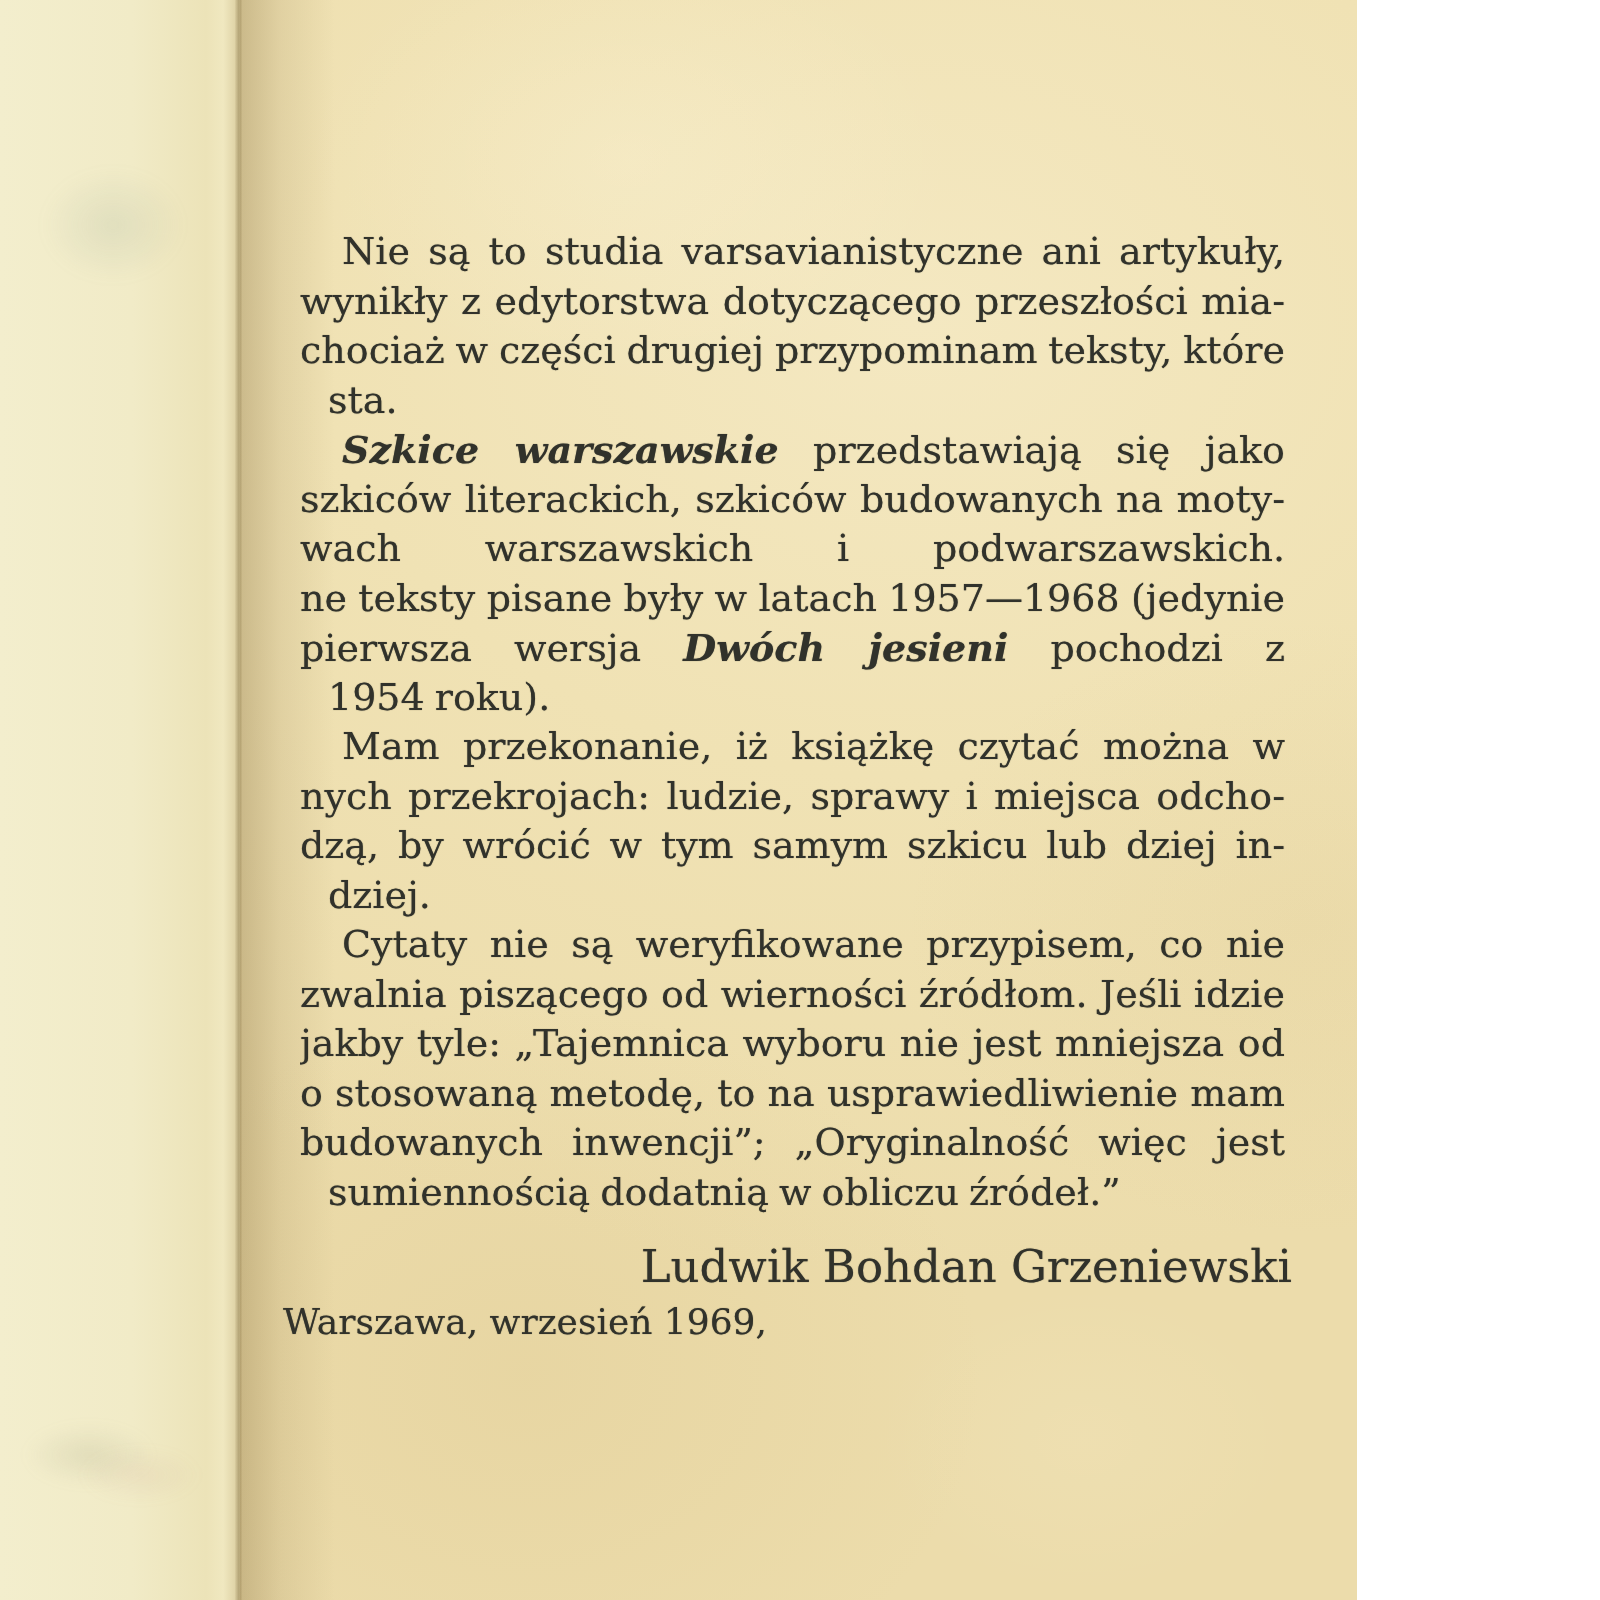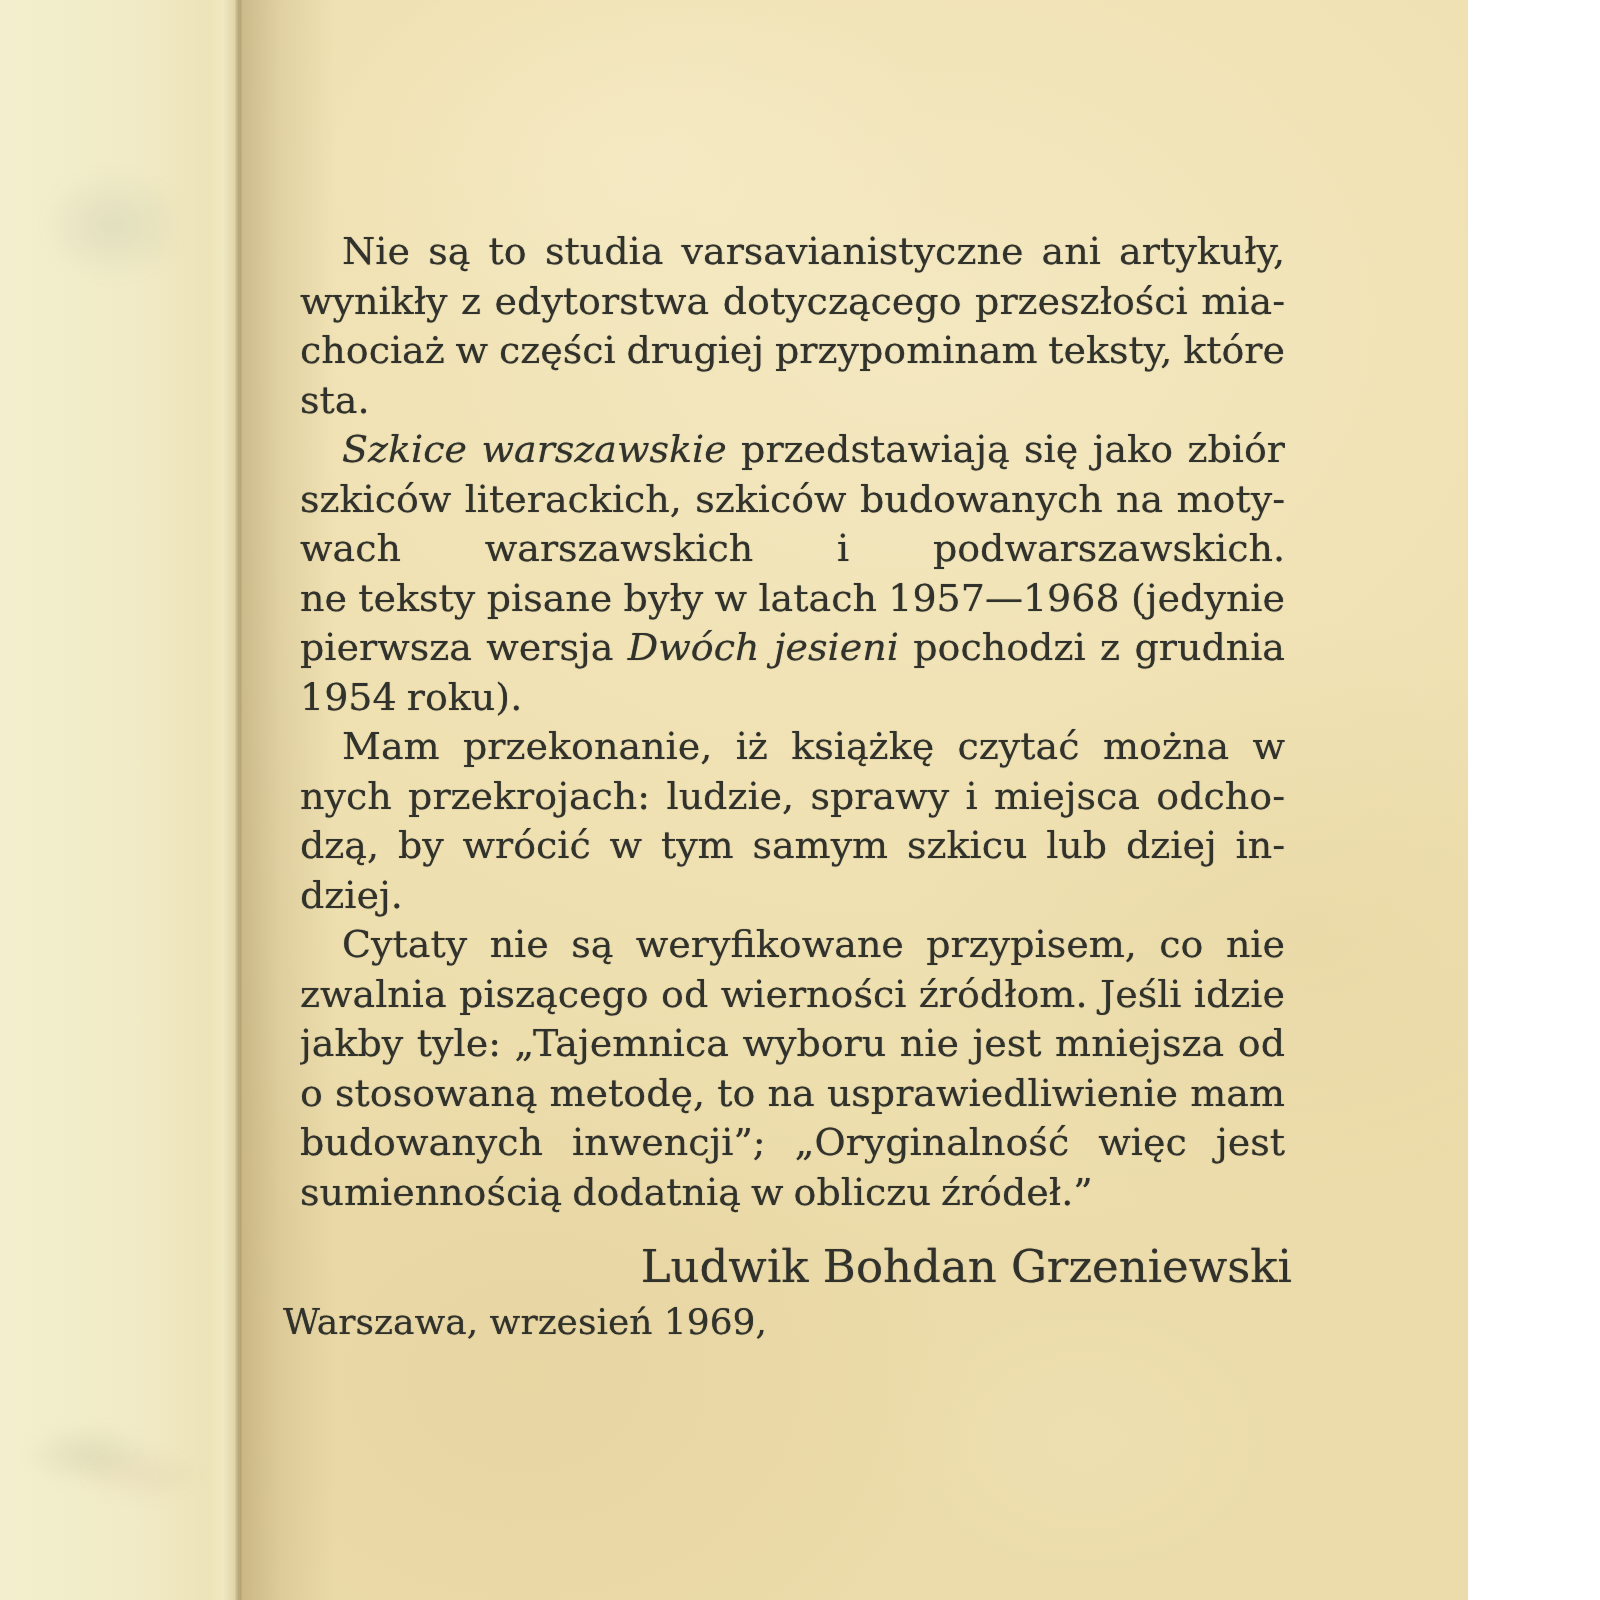--- a/index.html
+++ b/index.html
@@ -3,21 +3,21 @@
 <meta charset="utf-8">
 <style>
   html,body{margin:0;padding:0;}
   body{
     width:1600px;height:1600px;
     background:var(--bg,#ffffff);
     font-family:"DejaVu Serif", serif;
     overflow:hidden;
   }
   .photo{
-    position:relative;width:1468px;height:1600px;overflow:hidden;
+    position:relative;width:1357px;height:1600px;overflow:hidden;
     background:var(--bg,#ffffff);
   }
   
   .left-page{
     position:absolute;left:0;top:0;width:240px;height:1600px;
     background:linear-gradient(90deg,
       #f3eecd 0%, #f1ebc7 55%, #ece3b8 86%, #f0e8c0 93%, #d9cc9e 100%);
   }
   .ghost{position:absolute;filter:blur(7px);border-radius:40%;}
   .ghost-a{left:18px;top:150px;width:190px;height:150px;
@@ -62,22 +62,22 @@
   .text-block{
     position:absolute;left:60px;top:227px;width:985px;
     font-size:38px;word-spacing:-2px;
     text-shadow:0 0 1px rgba(48,49,42,.65);
   }
   .line{
     height:49.5px;line-height:49.5px;overflow:hidden;
     text-align:justify;text-align-last:justify;
   }
   .line.first{text-indent:42px;}
-  .line.last{text-align-last:left;}
-  .it{font-style:italic;}
+  .line.last{text-align-last:left;margin-left:28px;}
+  .it{font-style:italic;font-weight:bold;}
   .signature{
     position:absolute;left:60px;top:1240px;width:992px;
     font-size:45px;text-align:right;
     text-shadow:0 0 1px rgba(48,49,42,.65);
   }
   .dateline{
     position:absolute;left:43px;top:1300px;
     font-size:36px;line-height:44px;
     text-shadow:0 0 1px rgba(48,49,42,.65);
   }

